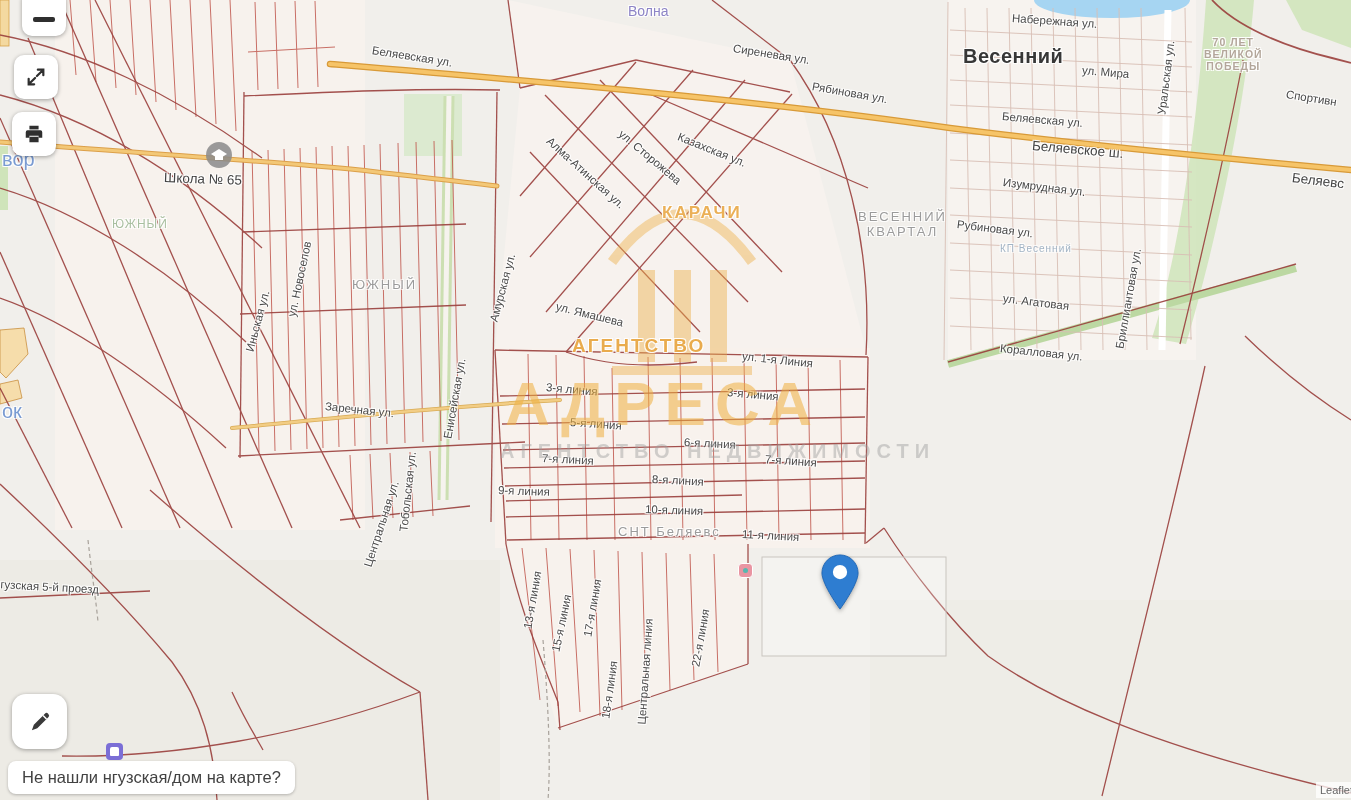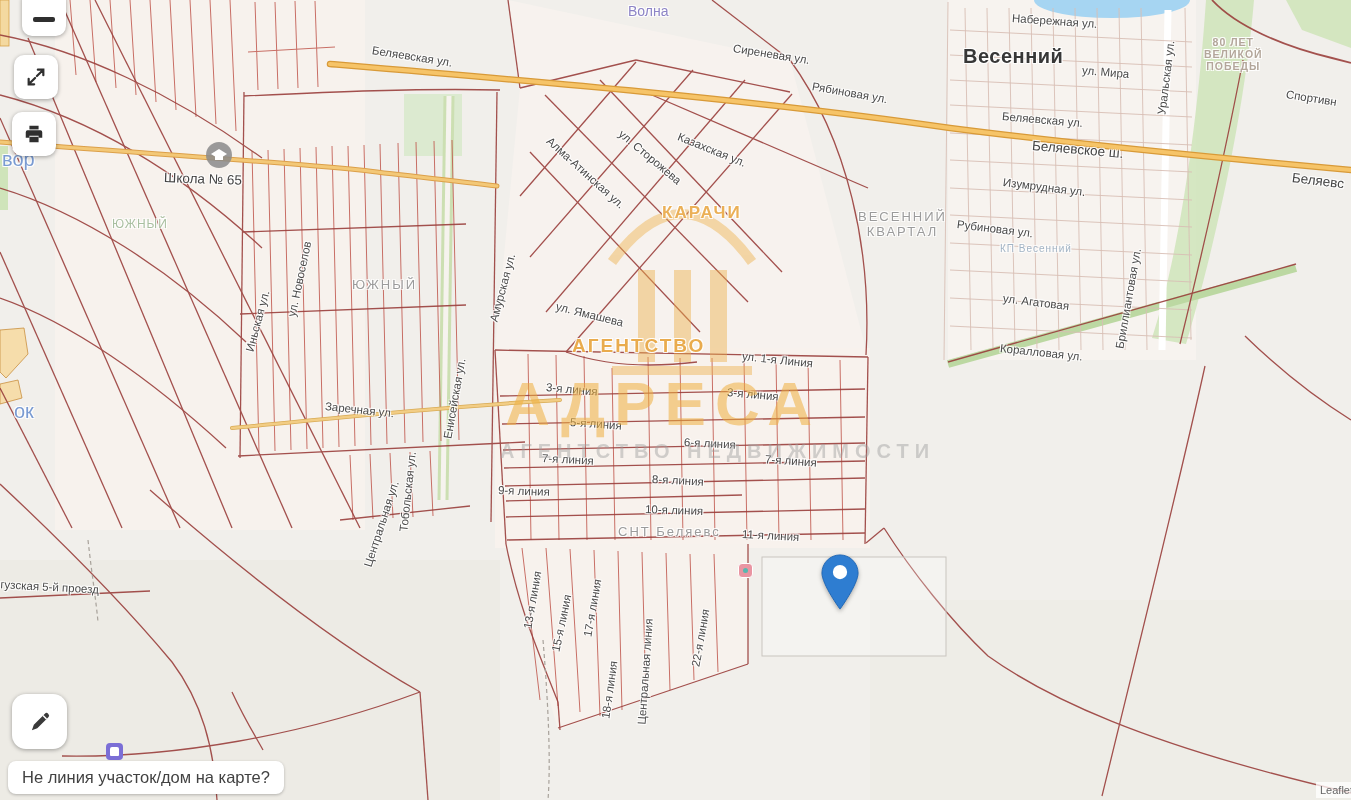--- a/index.html
+++ b/index.html
@@ -259,40 +259,40 @@
   </svg>
 
   <div style="position:absolute;left:0;top:0;width:100%;height:100%;">
       <span class="lbl purple" style="left: 628px; top: 3px;">Волна</span>
       <span class="lbl st" style="left: 733px; top: 42px; transform: rotate(9deg);">Сиреневая ул.</span>
       <span class="lbl st" style="left: 812px; top: 80px; transform: rotate(10deg);">Рябиновая ул.</span>
       <span class="lbl st" style="left: 1012px; top: 12px; transform: rotate(4deg);">Набережная ул.</span>
       <span class="lbl big" style="left: 963px; top: 45px;">Весенний</span>
       <span class="lbl st" style="left: 1082px; top: 64px; transform: rotate(5deg);">ул. Мира</span>
       <span class="lbl st" style="left: 1162px; top: 108px; transform: rotate(-83deg);">Уральская ул.</span>
-      <span class="lbl memo" style="left: 1204px; top: 36px;">80 ЛЕТ
+      <span class="lbl memo" style="left: 1204px; top: 36px;">70 ЛЕТ
 ВЕЛИКОЙ
 ПОБЕДЫ</span>
       <span class="lbl st" style="left: 1286px; top: 88px; transform: rotate(9deg);">Спортивн</span>
       <span class="lbl st" style="left: 1002px; top: 110px; transform: rotate(5deg);">Беляевская ул.</span>
       <span class="lbl stb" style="left: 1032px; top: 138px; transform: rotate(5deg);">Беляевское ш.</span>
       <span class="lbl stb" style="left: 1292px; top: 170px; transform: rotate(7deg);">Беляевс</span>
       <span class="lbl st" style="left: 1003px; top: 176px; transform: rotate(7deg);">Изумрудная ул.</span>
       <span class="lbl st" style="left: 957px; top: 218px; transform: rotate(7deg);">Рубиновая ул.</span>
       <span class="lbl kp" style="left: 1000px; top: 243px;">КП Весенний</span>
       <span class="lbl st" style="left: 1120px; top: 342px; transform: rotate(-80deg);">Бриллиантовая ул.</span>
       <span class="lbl st" style="left: 1003px; top: 292px; transform: rotate(7deg);">ул. Агатовая</span>
       <span class="lbl st" style="left: 1000px; top: 342px; transform: rotate(6deg);">Коралловая ул.</span>
       <span class="lbl st" style="left: 372px; top: 44px; transform: rotate(9deg);">Беляевская ул.</span>
       <span class="lbl stb" style="left: 164px; top: 170px; transform: rotate(2deg);">Школа № 65</span>
       <span class="lbl grn" style="left: 112px; top: 218px;">ЮЖНЫЙ</span>
       <span class="lbl dist" style="left: 352px; top: 278px;">ЮЖНЫЙ</span>
       <span class="lbl st" style="left: 325px; top: 400px; transform: rotate(6deg);">Заречная ул.</span>
       <span class="lbl blue" style="left: 2px; top: 148px;">вор</span>
-      <span class="lbl blue" style="left: 14px; top: 400px; text-align: right;">ок</span>
+      <span class="lbl blue" style="left: 2px; top: 400px; text-align: right;">ок</span>
       <span class="lbl st" style="left: -6px; top: 578px; transform: rotate(3deg);">нгузская 5-й проезд</span>
       <span class="lbl dist center" style="left: 858px; top: 210px;">ВЕСЕННИЙ
 КВАРТАЛ</span>
       <span class="lbl ghost18" style="left: 662px; top: 203px;">КАРАЧИ</span>
       <span class="lbl ghost20" style="left: 572px; top: 335px;">АГЕНТСТВО</span>
       <span class="lbl st" style="left: 556px; top: 300px; transform: rotate(14deg);">ул. Ямашева</span>
       <span class="lbl st" style="left: 548px; top: 133px; transform: rotate(42deg);">Алма-Атинская ул.</span>
       <span class="lbl st" style="left: 620px; top: 126px; transform: rotate(40deg);">ул. Сторожева</span>
       <span class="lbl st" style="left: 678px; top: 130px; transform: rotate(22deg);">Казахская ул.</span>
       <span class="lbl st" style="left: 742px; top: 350px; transform: rotate(6deg);">ул. 1-я Линия</span>
@@ -355,16 +355,16 @@
     </svg>
   </button>
 
   <button id="btn-edit" class="ctl">
     <svg width="26" height="26" viewBox="0 0 24 24">
       <path d="M4.5 19.5l1.8-5L16.5 4.3a2.1 2.1 0 0 1 3 0l.2.2a2.1 2.1 0 0 1 0 3L9.5 17.7l-5 1.8z" fill="#3a3a3a"></path>
       <path d="M14.8 6l3.2 3.2" stroke="#fff" stroke-width="1.4"></path>
     </svg>
   </button>
 
-  <div id="footer-bar">Не линия участок/дом на карте?</div>
+  <div id="footer-bar">Не нашли нгузская/дом на карте?</div>
 
   <div id="attribution">Leaflet |</div>
 </div>
 
 </body></html>

